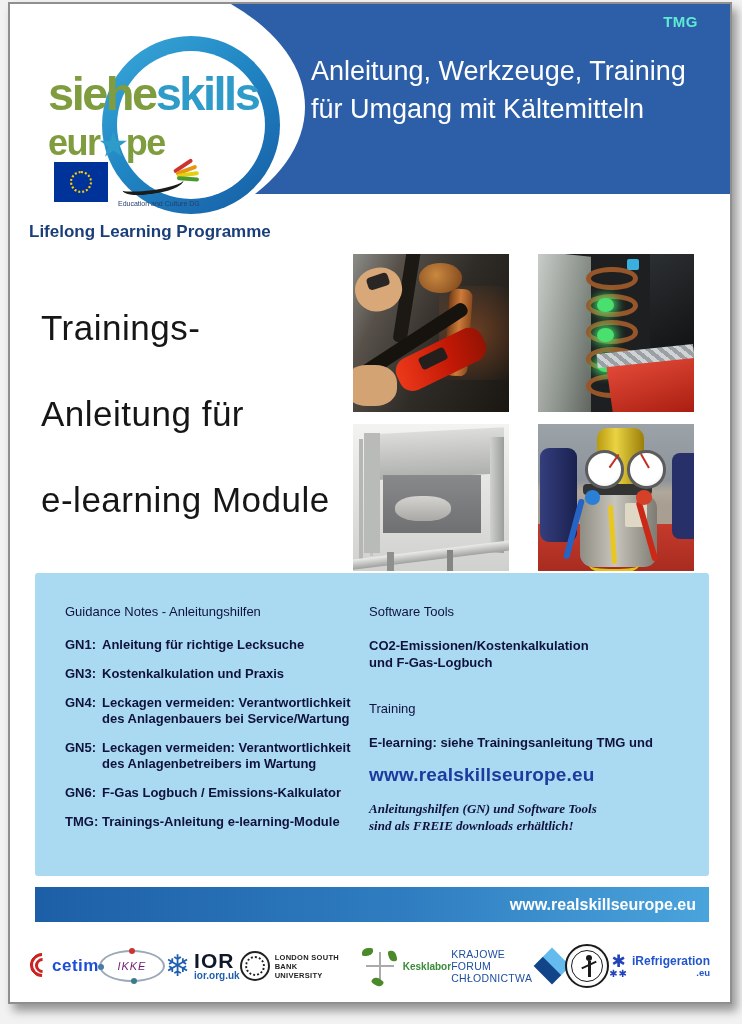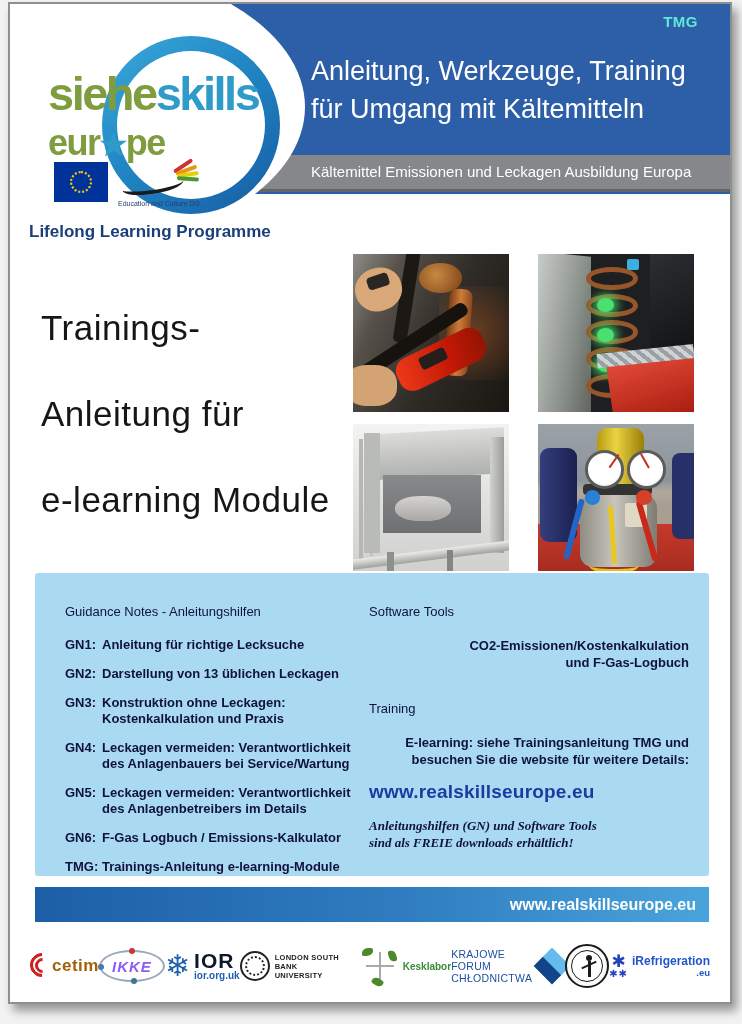--- a/index.html
+++ b/index.html
@@ -132,21 +132,21 @@
 
   
   .info-box { position:absolute; left:25px; top:569px; width:674px; height:303px; background:#a9daf2; border-radius:3px; color:#10123d; }
   .col-left  { position:absolute; left:30px;  top:31px; width:300px; }
   .col-right { position:absolute; left:334px; top:31px; width:320px; }
   .box-heading { font-size:13px; font-weight:normal; margin-bottom:18px; }
   .gn-item { display:flex; font-size:13px; font-weight:bold; line-height:16px; margin-bottom:13px; }
   .gn-code { width:37px; flex:none; }
   .gn-text .l { display:block; }
   .soft-text, .train-text { font-size:13px; font-weight:bold; line-height:17px; }
-  .soft-text .l, .train-text .l { display:block;text-align:right; }
+  .soft-text .l, .train-text .l { display:block; }
   .train-heading { margin-top:30px; }
   .box-link { display:block; margin-top:13px; font-size:19px; font-weight:bold; color:#1f3a9e; text-decoration:none; letter-spacing:0.2px; }
   .box-note { margin-top:14px; font-size:13px; font-weight:bold; font-style:italic; line-height:17px;font-family:Liberation Serif, serif; }
   .box-note .l { display:block; }
 
   
   .bottom-bar {
     position:absolute; left:25px; top:883px; width:674px; height:35px;
     background:linear-gradient(90deg,#1d5fa7,#2f7dc0 55%,#4aa4dc);
     color:#ffffff; font-size:16px; font-weight:bold;
@@ -155,24 +155,24 @@
   .bottom-bar a { color:#ffffff; text-decoration:none; }
 
   
   .partners { position:absolute; left:0; top:929px; width:720px; height:66px; display:flex; align-items:center; justify-content:space-between; padding:0 20px; }
   .partner { display:flex; align-items:center; }
 
   .cetim-arcs { position:relative; width:20px; height:26px; margin-right:2px; }
   .cetim-arc { position:absolute; border:3px solid transparent; border-left-color:#cc2222; border-top-color:#cc2222; border-radius:50%; transform:rotate(-45deg); }
   .ca1 { left:0; top:0; width:24px; height:24px; }
   .ca2 { left:5px; top:5px; width:15px; height:15px; }
-  .cetim-name { font-size:17px; font-weight:800; color:#a16207; letter-spacing:0.5px; }
+  .cetim-name { font-size:17px; font-weight:800; color:#1d4ed8; letter-spacing:0.5px; }
 
   .ikke-oval { position:relative; width:66px; height:32px; border:2px solid #9aa8b8; border-radius:50%; display:flex; align-items:center; justify-content:center; }
-  .ikke-name { color:#8b5cf6; font-weight:bold; font-style:italic; font-size:15px; letter-spacing:1px; }
+  .ikke-name { color:#701a75; font-weight:normal; font-style:italic; font-size:11px; letter-spacing:1px; }
   .ikke-dot { position:absolute; width:6px; height:6px; border-radius:50%; }
   .id1 { left:46%; top:-4px; background:#cc3333; }
   .id2 { left:-3px; top:44%; background:#4a7ba8; }
   .id3 { left:48%; bottom:-4px; background:#3a7a8a; }
 
   .ior-flake { font-size:30px; color:#1e5fae; margin-right:4px; line-height:30px; }
   .ior-name { font-size:21px; font-weight:800; color:#0f172a; line-height:19px; letter-spacing:1px; }
   .ior-url { font-size:10px; font-weight:bold; color:#1e5fae; }
 
   .lsbu-seal { position:relative; width:30px; height:30px; border:2px solid #222222; border-radius:50%; margin-right:5px; flex:none; }
@@ -203,21 +203,20 @@
   .iref-col { display:flex; flex-direction:column; }
   .iref-name { font-size:12px; font-weight:bold; color:#2255cc; line-height:12px; }
   .iref-tld { font-size:9.5px; font-weight:bold; color:#2255cc; text-align:right; }
 </style>
 </head>
 <body>
 
 <div class="page">
 
   <div class="header">
-    <div class="gray-band">Kältemittel Emissionen und Leckagen Ausbildung Europa</div>
     <div class="white-ellipse"></div>
     <div class="tmg">TMG</div>
     <div class="header-title">
       <div>Anleitung, Werkzeuge, Training</div>
       <div>für Umgang mit Kältemitteln</div>
     </div>
   </div>
 
   <div class="logo-block">
     <div class="ring">
@@ -316,45 +315,37 @@
       <div class="box-heading">Guidance Notes - Anleitungshilfen</div>
 
       <div class="gn-item">
         <span class="gn-code">GN1:</span>
         <span class="gn-text">
             <span class="l">Anleitung für richtige Lecksuche</span>
             <span class="l"></span>
           </span>
       </div>
       <div class="gn-item">
-        <span class="gn-code">GN2:</span>
-        <span class="gn-text">
-            <span class="l">Darstellung von 13 üblichen Leckagen</span>
-            <span class="l"></span>
-          </span>
-      </div>
-      <div class="gn-item">
         <span class="gn-code">GN3:</span>
         <span class="gn-text">
-            <span class="l">Konstruktion ohne Leckagen:</span>
             <span class="l">Kostenkalkulation und Praxis</span>
           </span>
       </div>
       <div class="gn-item">
         <span class="gn-code">GN4:</span>
         <span class="gn-text">
             <span class="l">Leckagen vermeiden: Verantwortlichkeit</span>
             <span class="l">des Anlagenbauers bei Service/Wartung</span>
           </span>
       </div>
       <div class="gn-item">
         <span class="gn-code">GN5:</span>
         <span class="gn-text">
             <span class="l">Leckagen vermeiden: Verantwortlichkeit</span>
-            <span class="l">des Anlagenbetreibers im Details</span>
+            <span class="l">des Anlagenbetreibers im Wartung</span>
           </span>
       </div>
       <div class="gn-item">
         <span class="gn-code">GN6:</span>
         <span class="gn-text">
             <span class="l">F-Gas Logbuch / Emissions-Kalkulator</span>
             <span class="l"></span>
           </span>
       </div>
       <div class="gn-item">
@@ -368,21 +359,20 @@
 
     <div class="col-right">
       <div class="box-heading">Software Tools</div>
       <div class="soft-text">
         <span class="l">CO2-Emissionen/Kostenkalkulation</span>
         <span class="l">und F-Gas-Logbuch</span>
       </div>
       <div class="box-heading train-heading">Training</div>
       <div class="train-text">
         <span class="l">E-learning: siehe Trainingsanleitung TMG und</span>
-        <span class="l">besuchen Sie die website für weitere Details:</span>
       </div>
       <a href="#" class="box-link">www.realskillseurope.eu</a>
       <div class="box-note">
         <span class="l">Anleitungshilfen (GN)  und Software Tools</span>
         <span class="l">sind als FREIE downloads erhältlich!</span>
       </div>
     </div>
   </div>
 
   <div class="bottom-bar">

